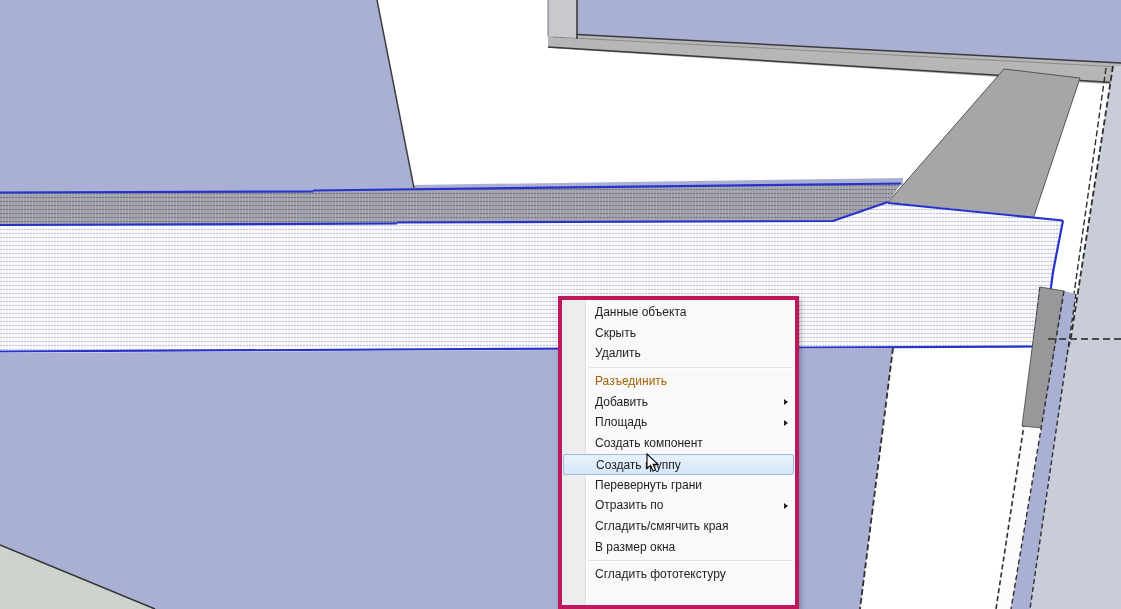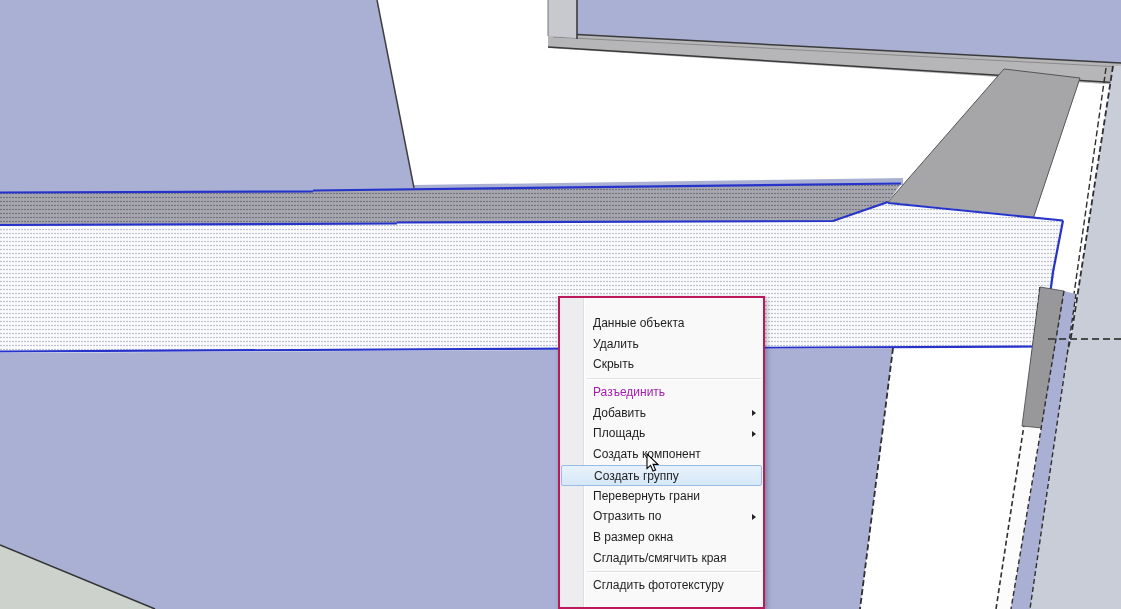--- a/index.html
+++ b/index.html
@@ -5,36 +5,36 @@
   html,body{margin:0;padding:0;}
   body{
     width:1121px;height:609px;position:relative;overflow:hidden;
     background:#ffffff;
     font-family:"Liberation Sans","DejaVu Sans",sans-serif;
   }
   #scene{position:absolute;left:0;top:0;}
 
   
   .ctx-menu{
-    position:absolute;left:558px;top:296px;width:207px;height:313px;
-    background:#f9f9fa;border:2px solid #be185d;box-sizing:border-box;
+    position:absolute;left:558px;top:296px;width:241px;height:313px;
+    background:#f9f9fa;border:4px solid #be185d;box-sizing:border-box;
     box-shadow:2px 2px 5px rgba(0,0,0,.28);
-    padding-top:15px;z-index:10;
+    padding-top:2px;z-index:10;
   }
   .ctx-gutter{
     position:absolute;left:0;top:0;bottom:0;width:23px;
     background:#ededef;border-right:1px solid #dfdfe1;
     box-shadow:1px 0 0 #ffffff;
   }
   .mi{
     position:relative;height:20.7px;line-height:20.7px;
     padding-left:33px;font-size:12px;color:#1e1e1e;
     white-space:nowrap;box-sizing:border-box;cursor:default;
   }
-  .mi.dis{color:#a21caf;}
+  .mi.dis{color:#a16207;}
   .mi.hl{
     margin:0 1px;padding-left:32px;
     background:linear-gradient(#e8f2fc,#d6e7f8);
     border:1px solid #98bce4;border-radius:2px;
   }
   .sub-arrow{
     position:absolute;right:7px;top:50%;transform:translateY(-50%);
     width:0;height:0;border-left:4px solid #222;
     border-top:3.5px solid transparent;border-bottom:3.5px solid transparent;
   }
@@ -114,24 +114,24 @@
   <line x1="0" y1="545" x2="155" y2="609" stroke="#333333" stroke-width="1.5"></line>
 </svg>
 
 <div class="ctx-menu">
   <div class="ctx-gutter"></div>
 
   <div class="mi">
     <span>Данные объекта</span>
   </div>
   <div class="mi">
-    <span>Удалить</span>
+    <span>Скрыть</span>
   </div>
   <div class="mi">
-    <span>Скрыть</span>
+    <span>Удалить</span>
   </div>
 
   <div class="sep"></div>
 
   <div class="mi dis">
     <span>Разъединить</span>
   </div>
   <div class="mi">
     <span>Добавить</span>
     <span class="sub-arrow"></span>
@@ -147,24 +147,24 @@
     <span>Создать группу</span>
   </div>
   <div class="mi">
     <span>Перевернуть грани</span>
   </div>
   <div class="mi">
     <span>Отразить по</span>
     <span class="sub-arrow"></span>
   </div>
   <div class="mi">
-    <span>В размер окна</span>
+    <span>Сгладить/смягчить края</span>
   </div>
   <div class="mi">
-    <span>Сгладить/смягчить края</span>
+    <span>В размер окна</span>
   </div>
 
   <div class="sep"></div>
 
   <div class="mi">
     <span>Сгладить фототекстуру</span>
   </div>
 </div>
 
 <svg id="cursor" width="14" height="20" viewBox="0 0 14 20">

